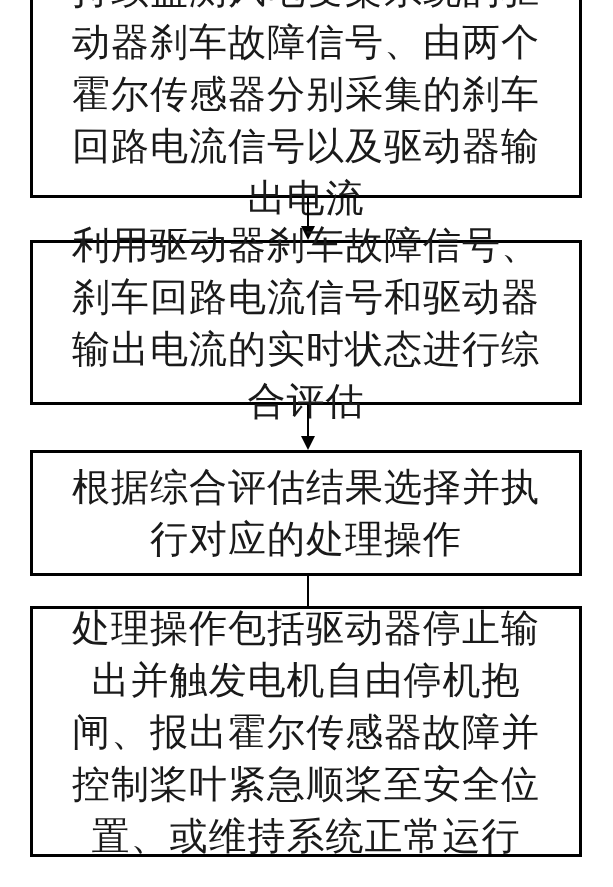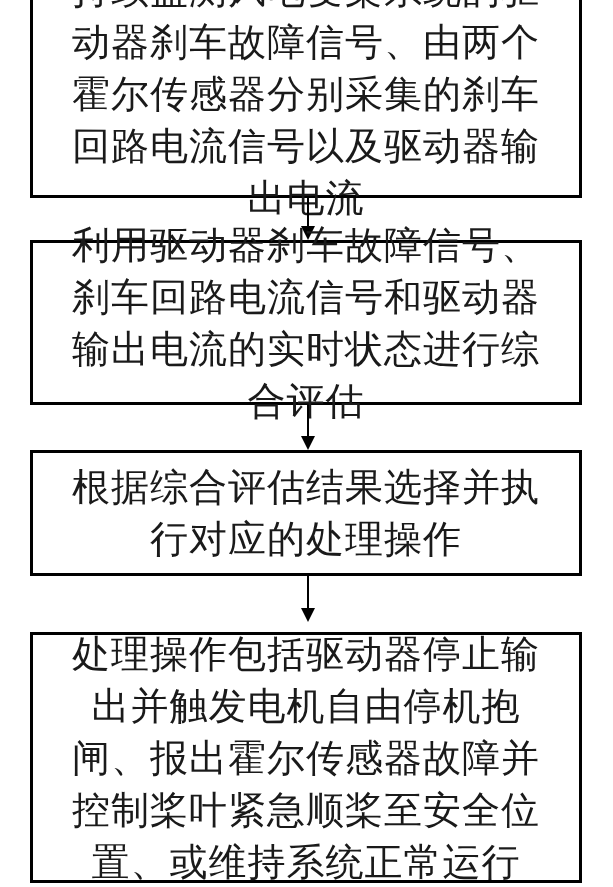--- a/index.html
+++ b/index.html
@@ -31,21 +31,21 @@
       font-size: 38px;
       line-height: 52px;
       letter-spacing: 1px;
       width: 500px;
       word-break: break-all;
       color: #1a1a1a;
     }
     #box1 { top: -10px; height: 202px; }
     #box2 { top: 240px; height: 159px; justify-content: center; }
     #box3 { top: 450px; height: 120px; }
-    #box4 { top: 632px; height: 245px; }
+    #box4 { top: 606px; height: 245px; }
 
     .arrow {
       position: absolute;
       left: 307px;
       width: 2px;
       background: #000;
     }
     .arrow::after {
       content: "";
       position: absolute;

